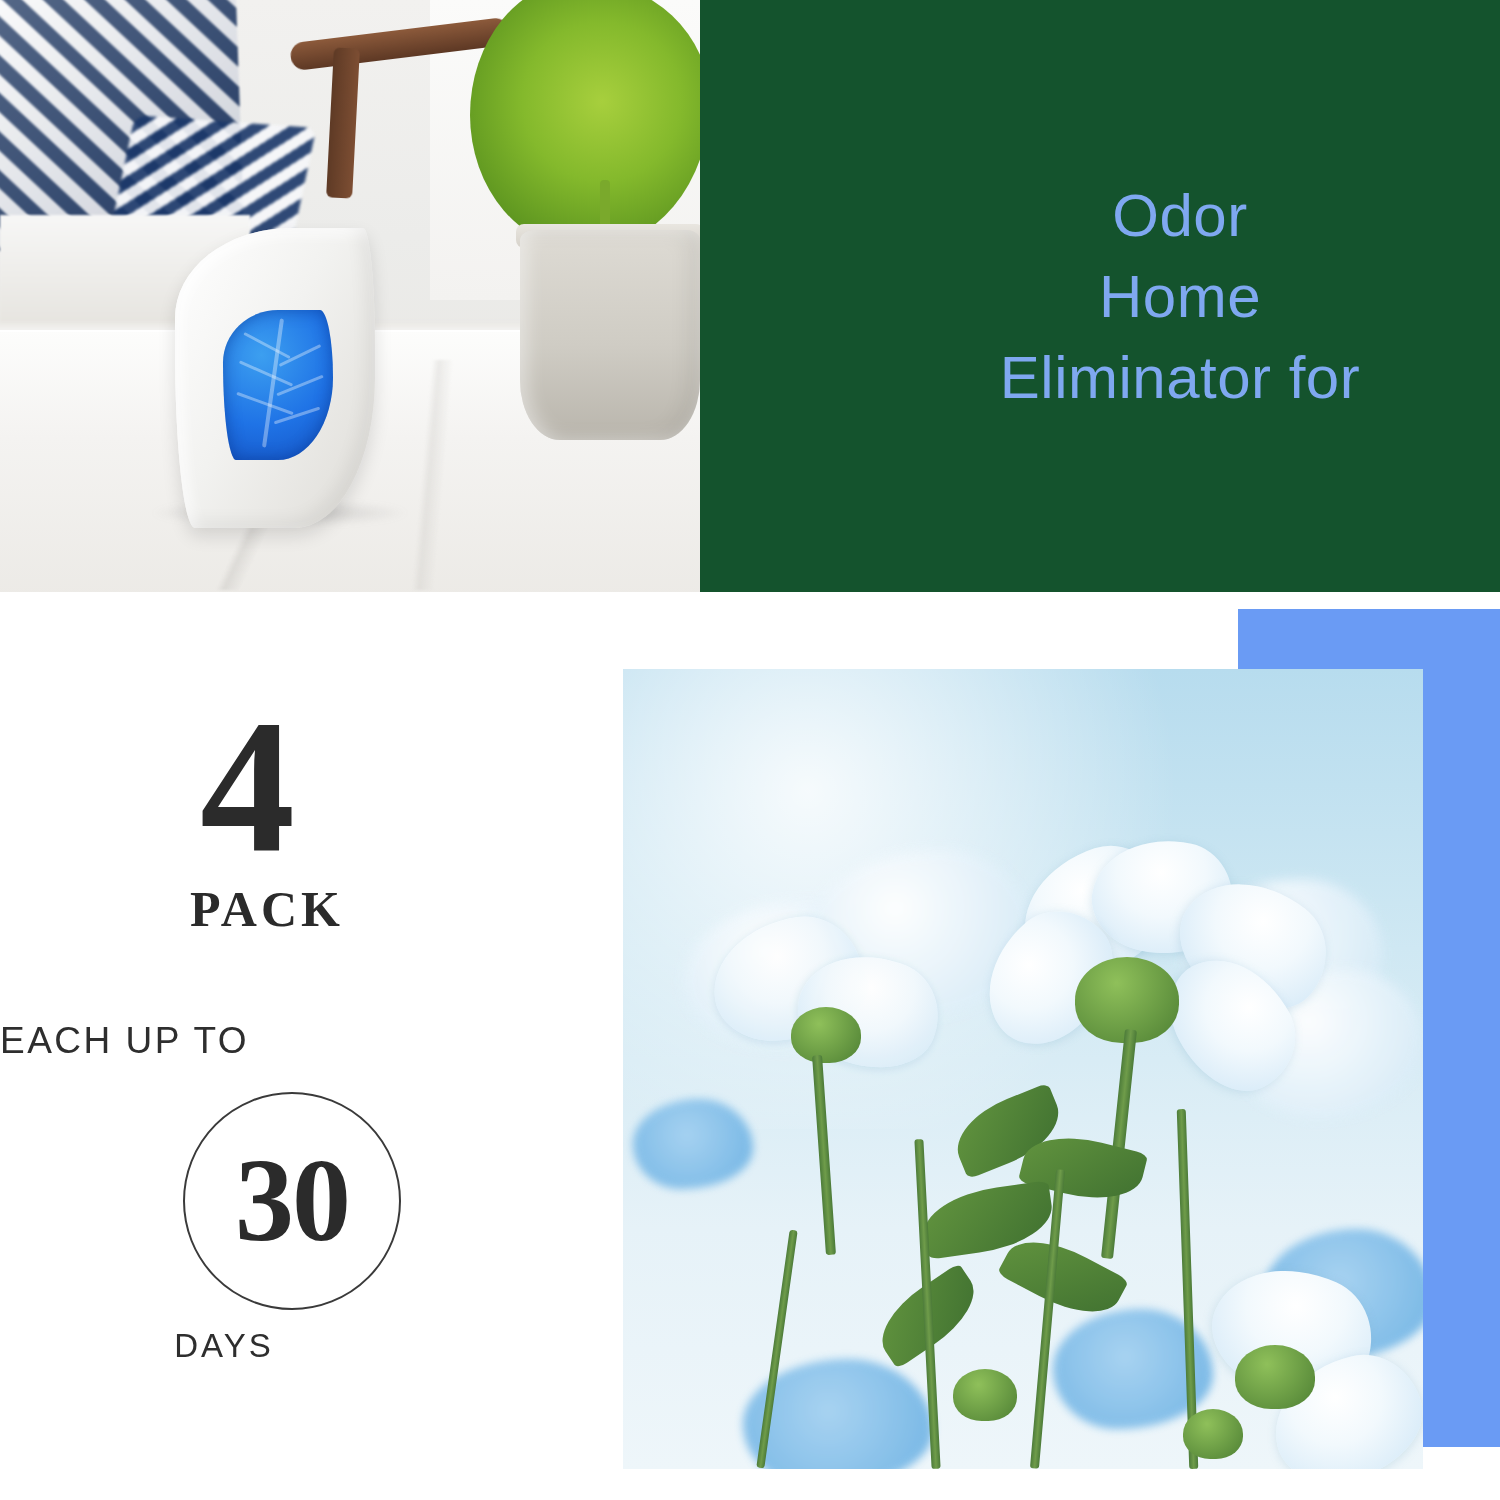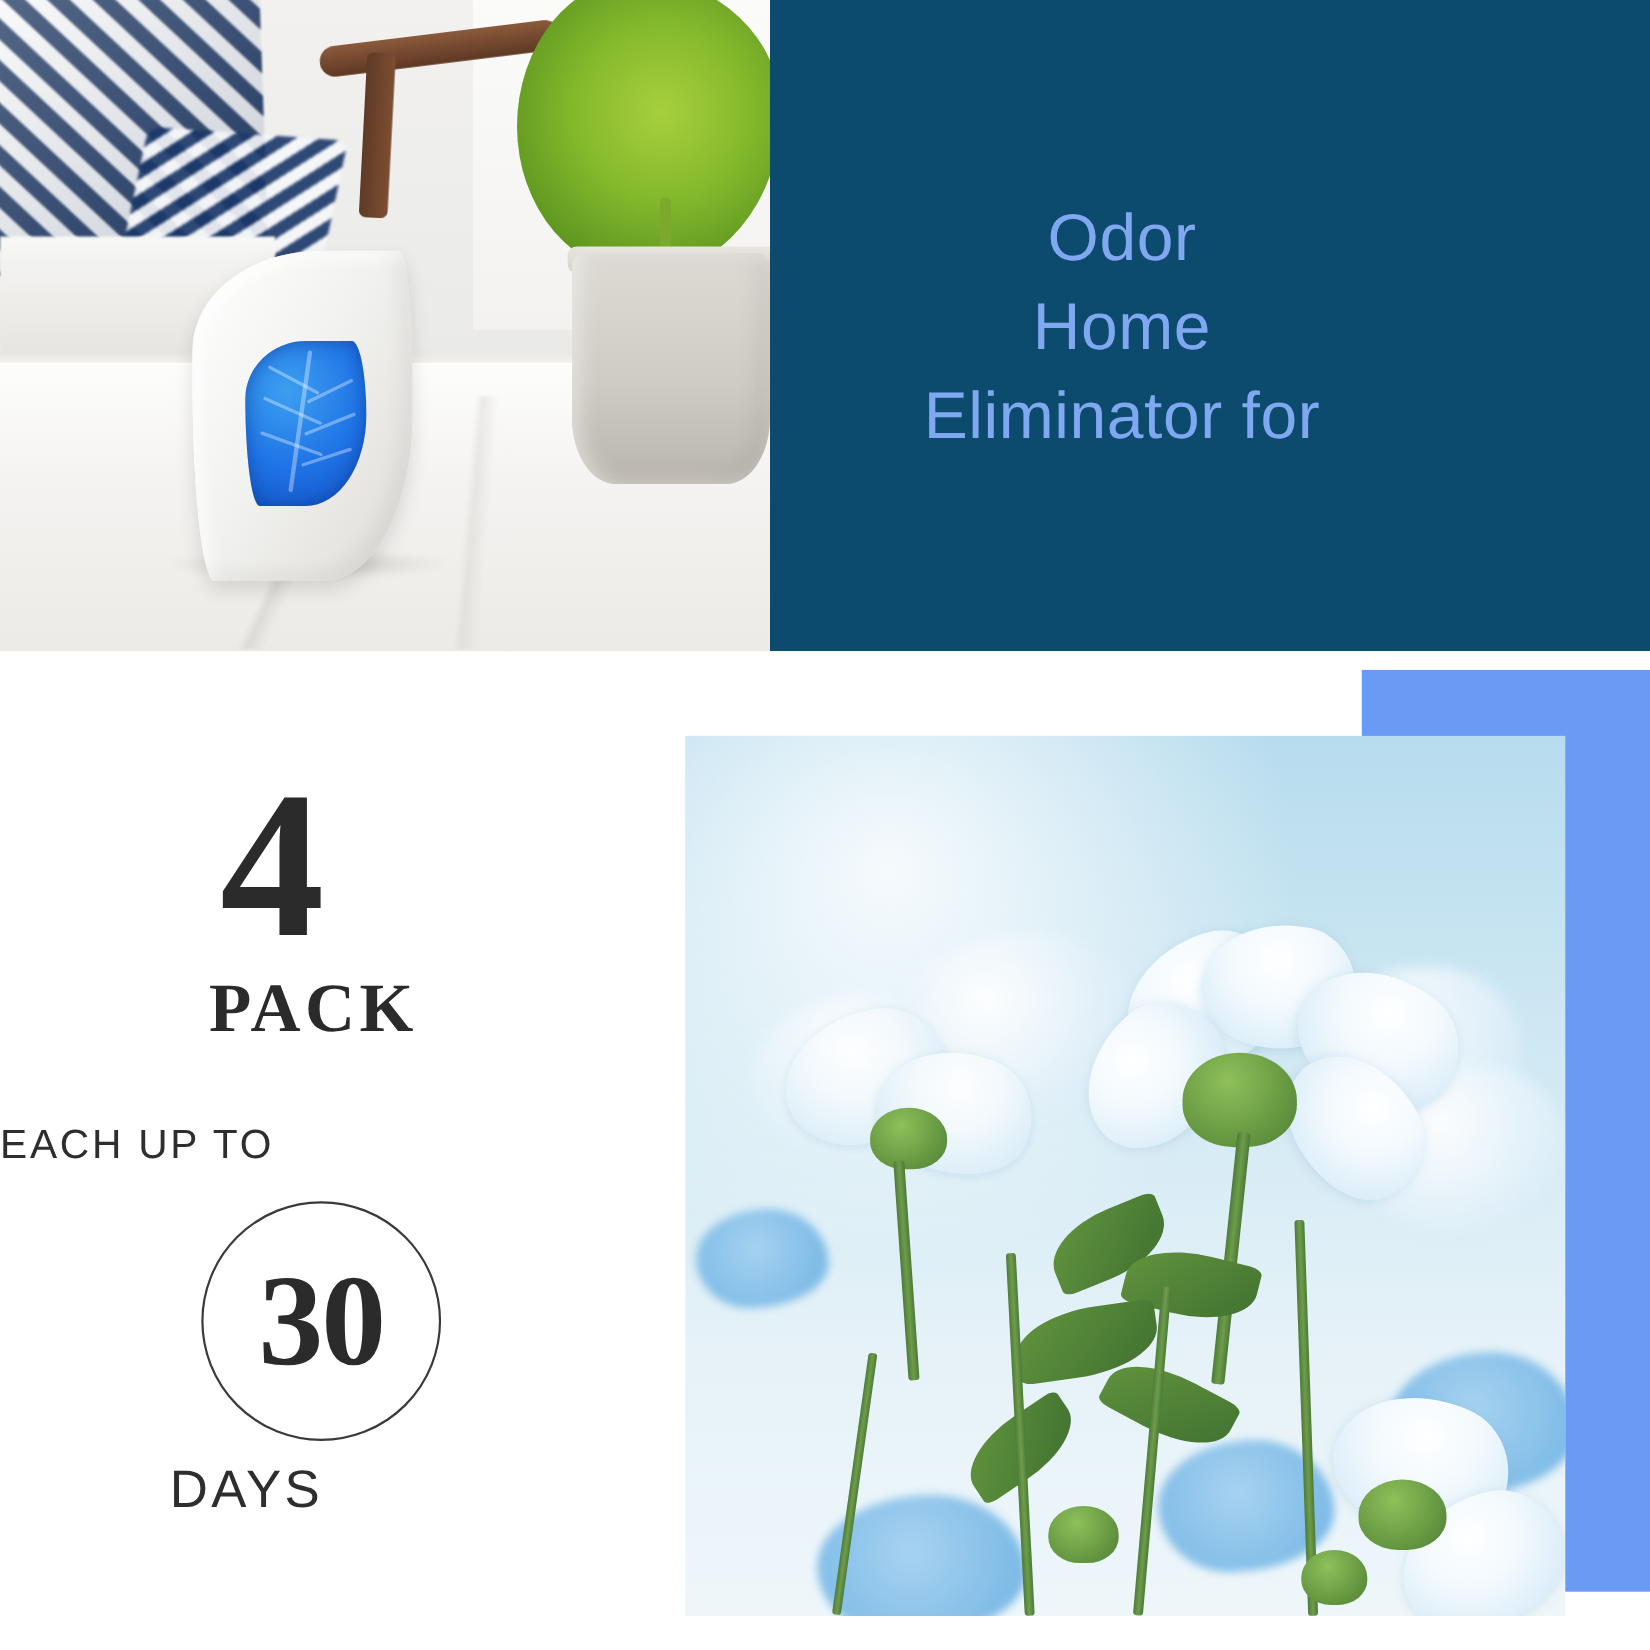--- a/index.html
+++ b/index.html
@@ -124,22 +124,22 @@
   .plant-stem {
     position:absolute; left:600px; top:180px; width:10px; height:70px;
     background:#7aa92c;
     border-radius:4px;
   }
 
   
   .headline-panel {
     position: relative;
     width: 800px; height: 592px;
-    background: #0c4a6e;
-    display:flex; align-items:center; justify-content:flex-start;
+    background: #14532d;
+    display:flex; align-items:center; justify-content:flex-end;
   }
   .headline {
     width: 640px;
     text-align: center;
     color: #7fa8f0;
     font-size: 60px;
     line-height: 1.35;
     font-weight: 400;
     letter-spacing: .5px;
   }
@@ -212,21 +212,21 @@
     position:absolute; left:200px; top:100px;
     font-family: "Liberation Serif", serif;
     font-size: 190px;
     line-height: 1;
     color:#2b2b2b;
     font-weight: 700;
   }
   .pack-word {
     position:absolute; left:190px; top:288px;
     font-family: "Liberation Serif", serif;
-    font-size: 63px;
+    font-size: 50px;
     letter-spacing: 4px;
     color:#2b2b2b;
     font-weight: 700;
   }
   .each-up-to {
     position:absolute; left:0; top:428px; width:620px;
     padding-right: 172px;
     box-sizing: border-box;
     font-size: 37px;
     letter-spacing: 2.5px;
@@ -245,21 +245,21 @@
     font-weight: 700;
     color:#2b2b2b;
     line-height: 1;
     letter-spacing: -2px;
   }
   .days-word {
     position:absolute; left:0; top:735px; width:620px;
     text-align:center;
     padding-right: 172px;
     box-sizing:border-box;
-    font-size: 48px;
+    font-size: 33px;
     letter-spacing: 3px;
     color:#2e2e2e;
   }
 
   
   .device {
     position:absolute; left:175px; top:228px;
     width:200px; height:300px;
   }
   .device-shell {

